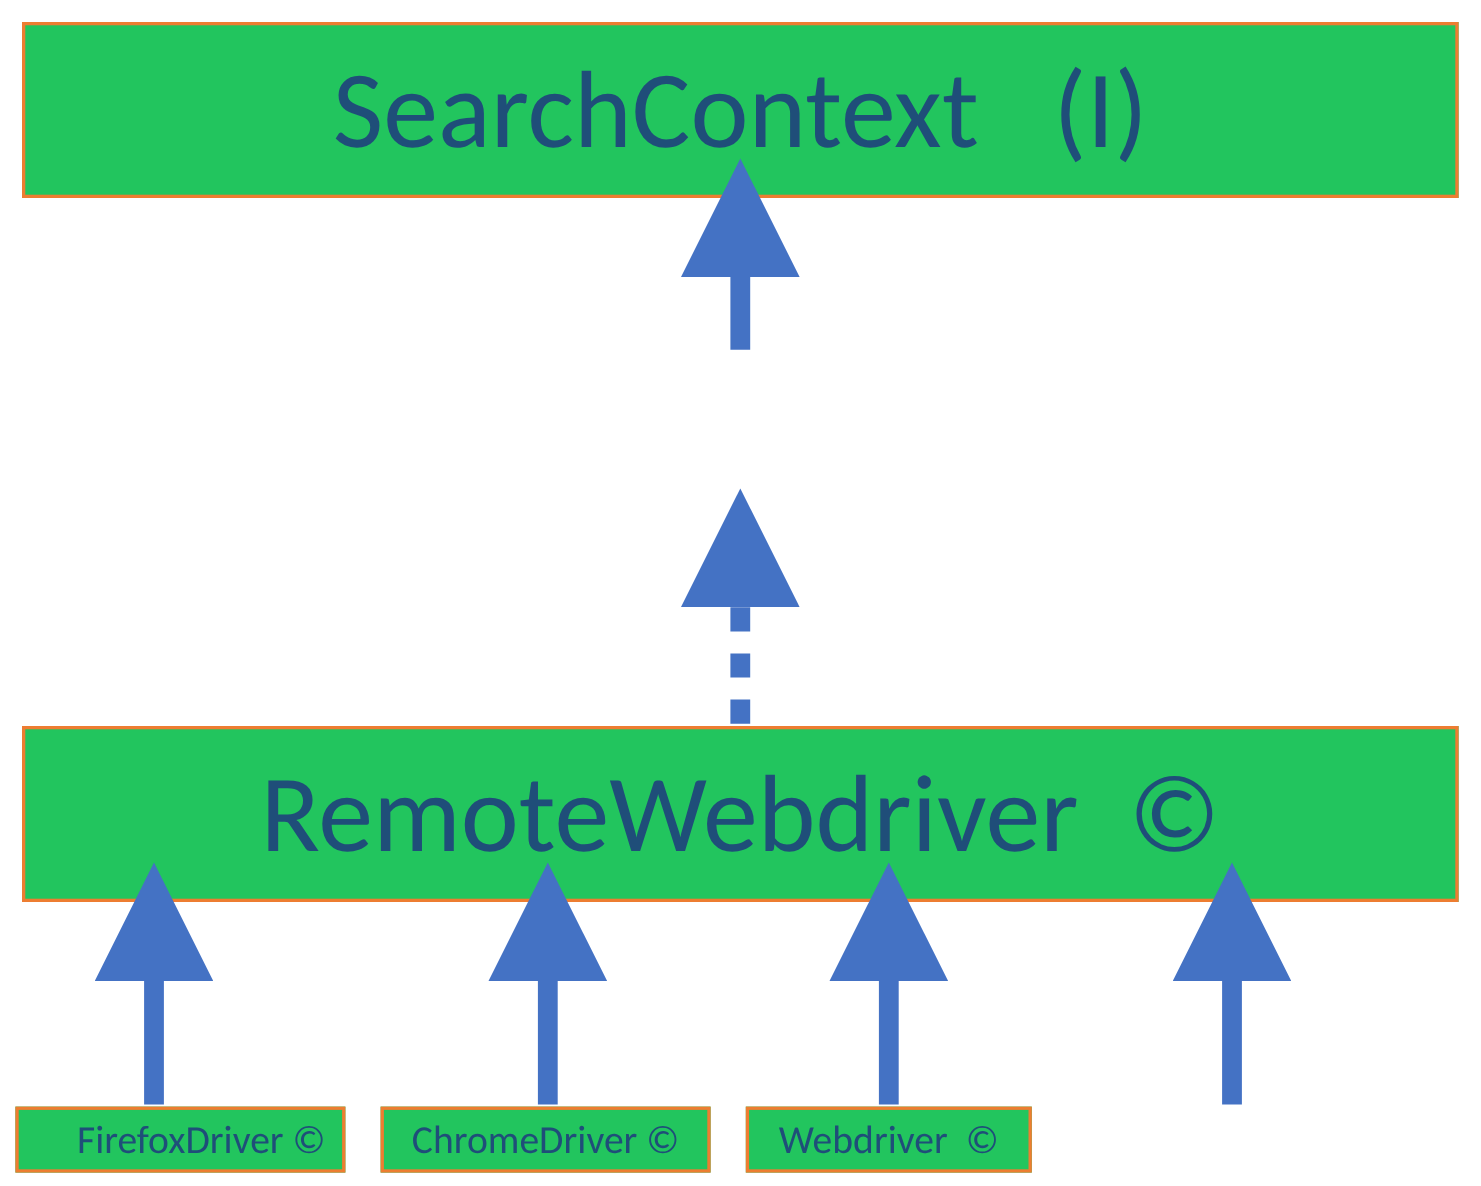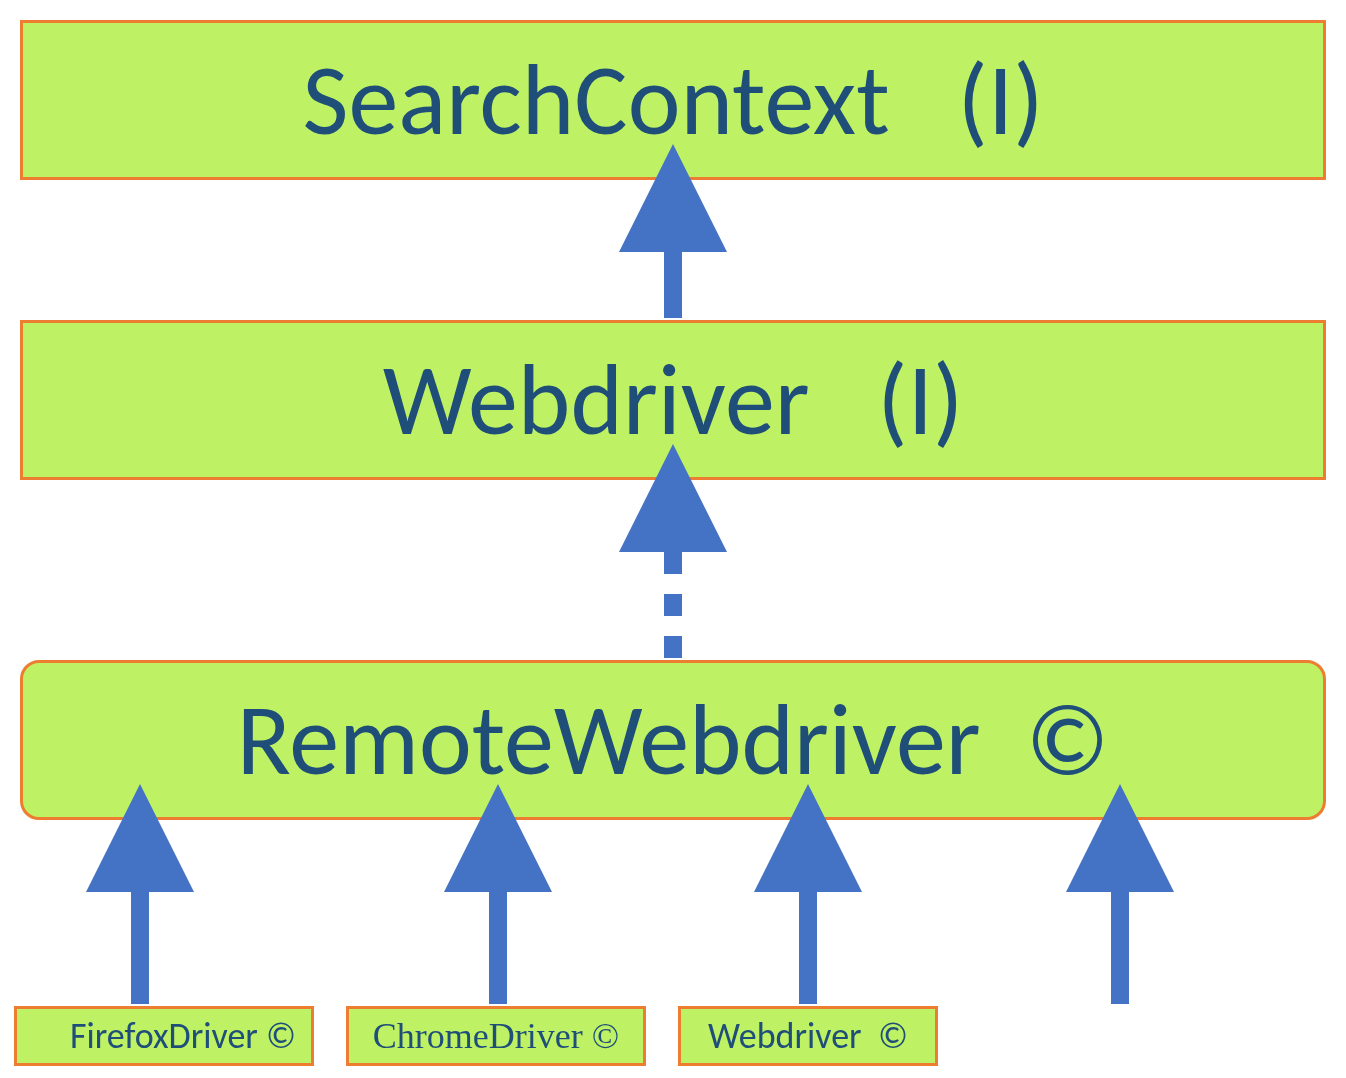--- a/index.html
+++ b/index.html
@@ -10,21 +10,21 @@
     font-family: "Calibri", "Segoe UI", Arial, sans-serif;
   }
   .canvas {
     position: relative;
     width: 1346px;
     height: 1078px;
   }
   .box {
     position: absolute;
     border: 3px solid #ED7D31;
-    background: #bef264;
+    background: #22c55e;
     color: #1F4E79;
     display: flex;
     align-items: center;
     justify-content: center;
     white-space: pre;
   }
   .big-box {
     left: 20px;
     width: 1306px;
     height: 160px;
@@ -47,27 +47,26 @@
     pointer-events: none;
   }
 </style>
 </head>
 <body>
 
 <div class="canvas">
 
   <div class="box big-box" style="top:20px;">SearchContext   (I)</div>
 
-  <div class="box big-box" style="top:320px;">Webdriver   (I)</div>
 
-  <div class="box big-box" style="top:660px;border-radius:19px;">RemoteWebdriver  ©</div>
+  <div class="box big-box" style="top:660px;">RemoteWebdriver  ©</div>
 
   <div class="box small-box" style="left:14px; width:300px;padding-left:44px;">FirefoxDriver ©</div>
 
-  <div class="box small-box" style="left:346px; width:300px;font-family:Liberation Serif, serif;">ChromeDriver ©</div>
+  <div class="box small-box" style="left:346px; width:300px;">ChromeDriver ©</div>
 
   <div class="box small-box" style="left:678px; width:260px;">Webdriver  ©</div>
 
 
   <svg class="connectors" viewBox="0 0 1346 1078">
     <defs>
       <marker id="arrowhead" markerWidth="6" markerHeight="6" refX="3" refY="3" orient="auto">
         <polygon points="0,0 6,3 0,6" fill="#4472C4"></polygon>
       </marker>
     </defs>

